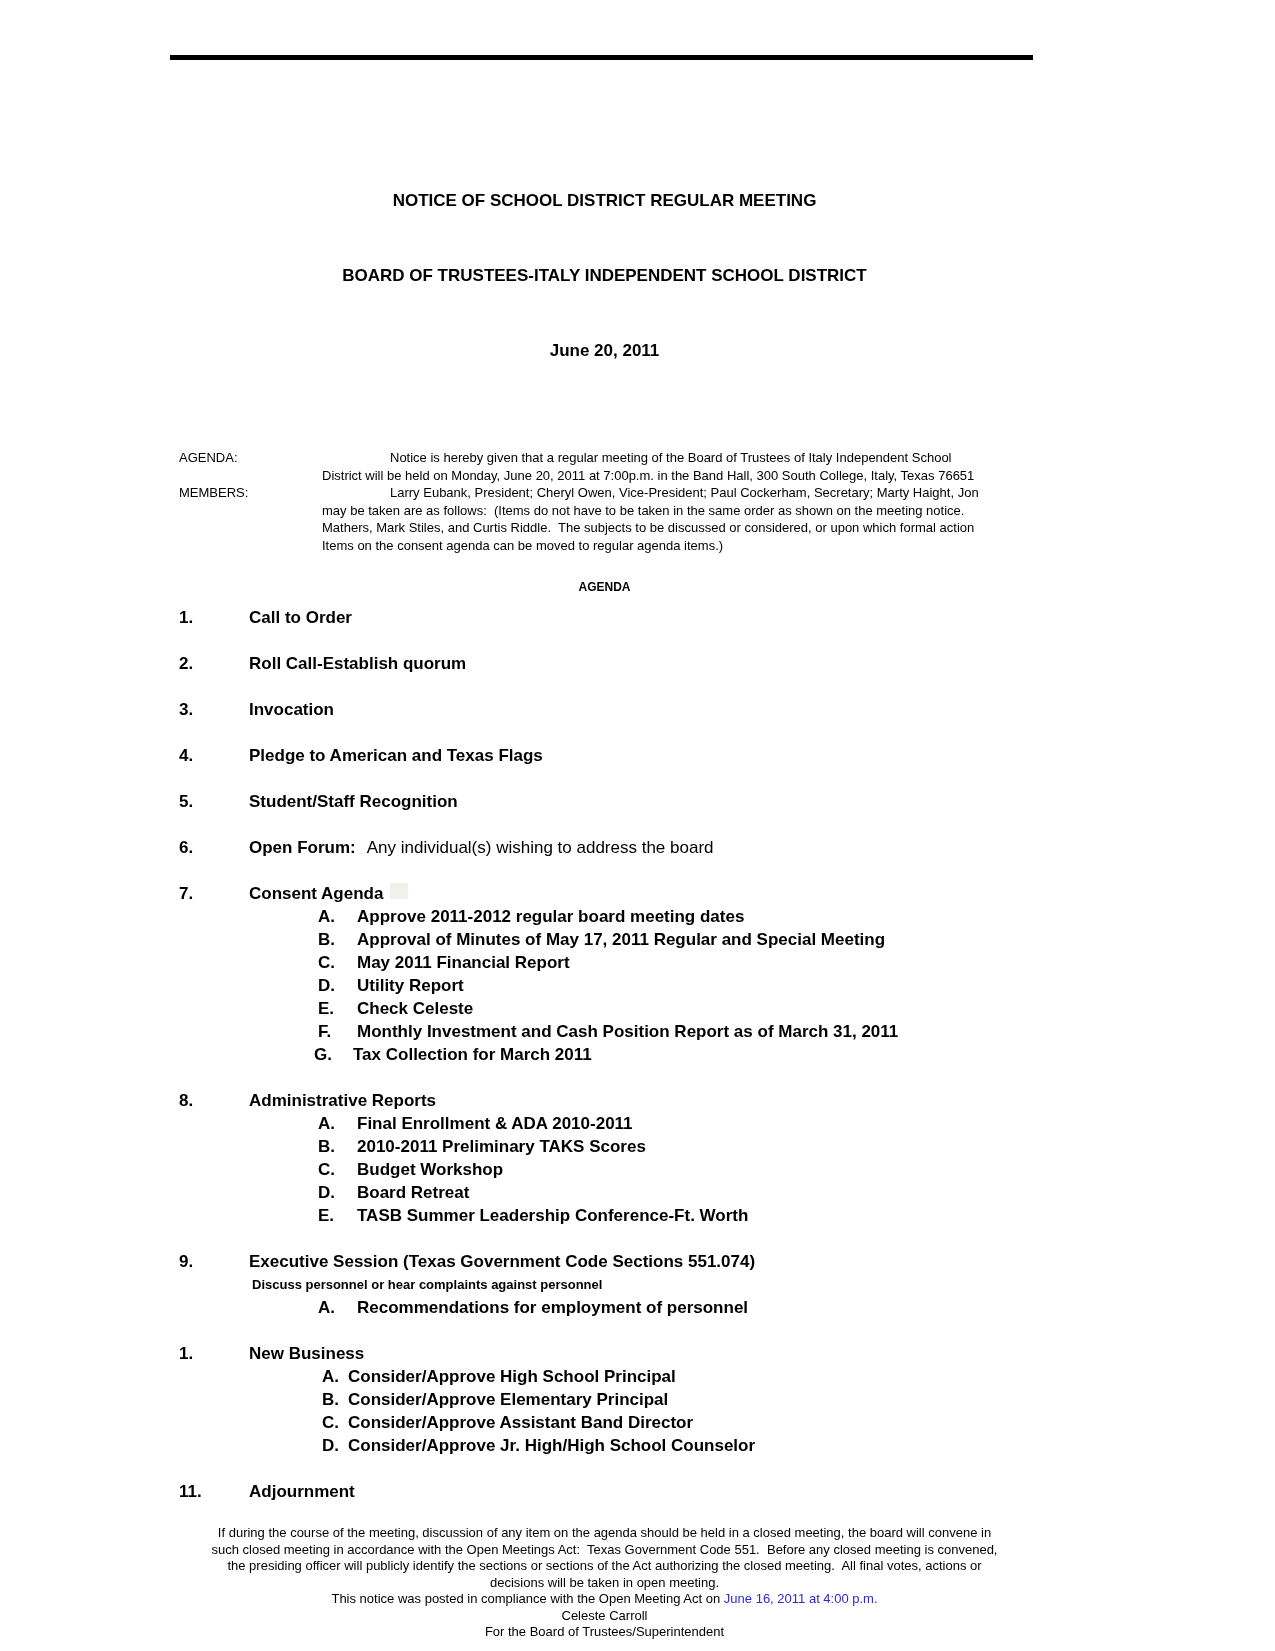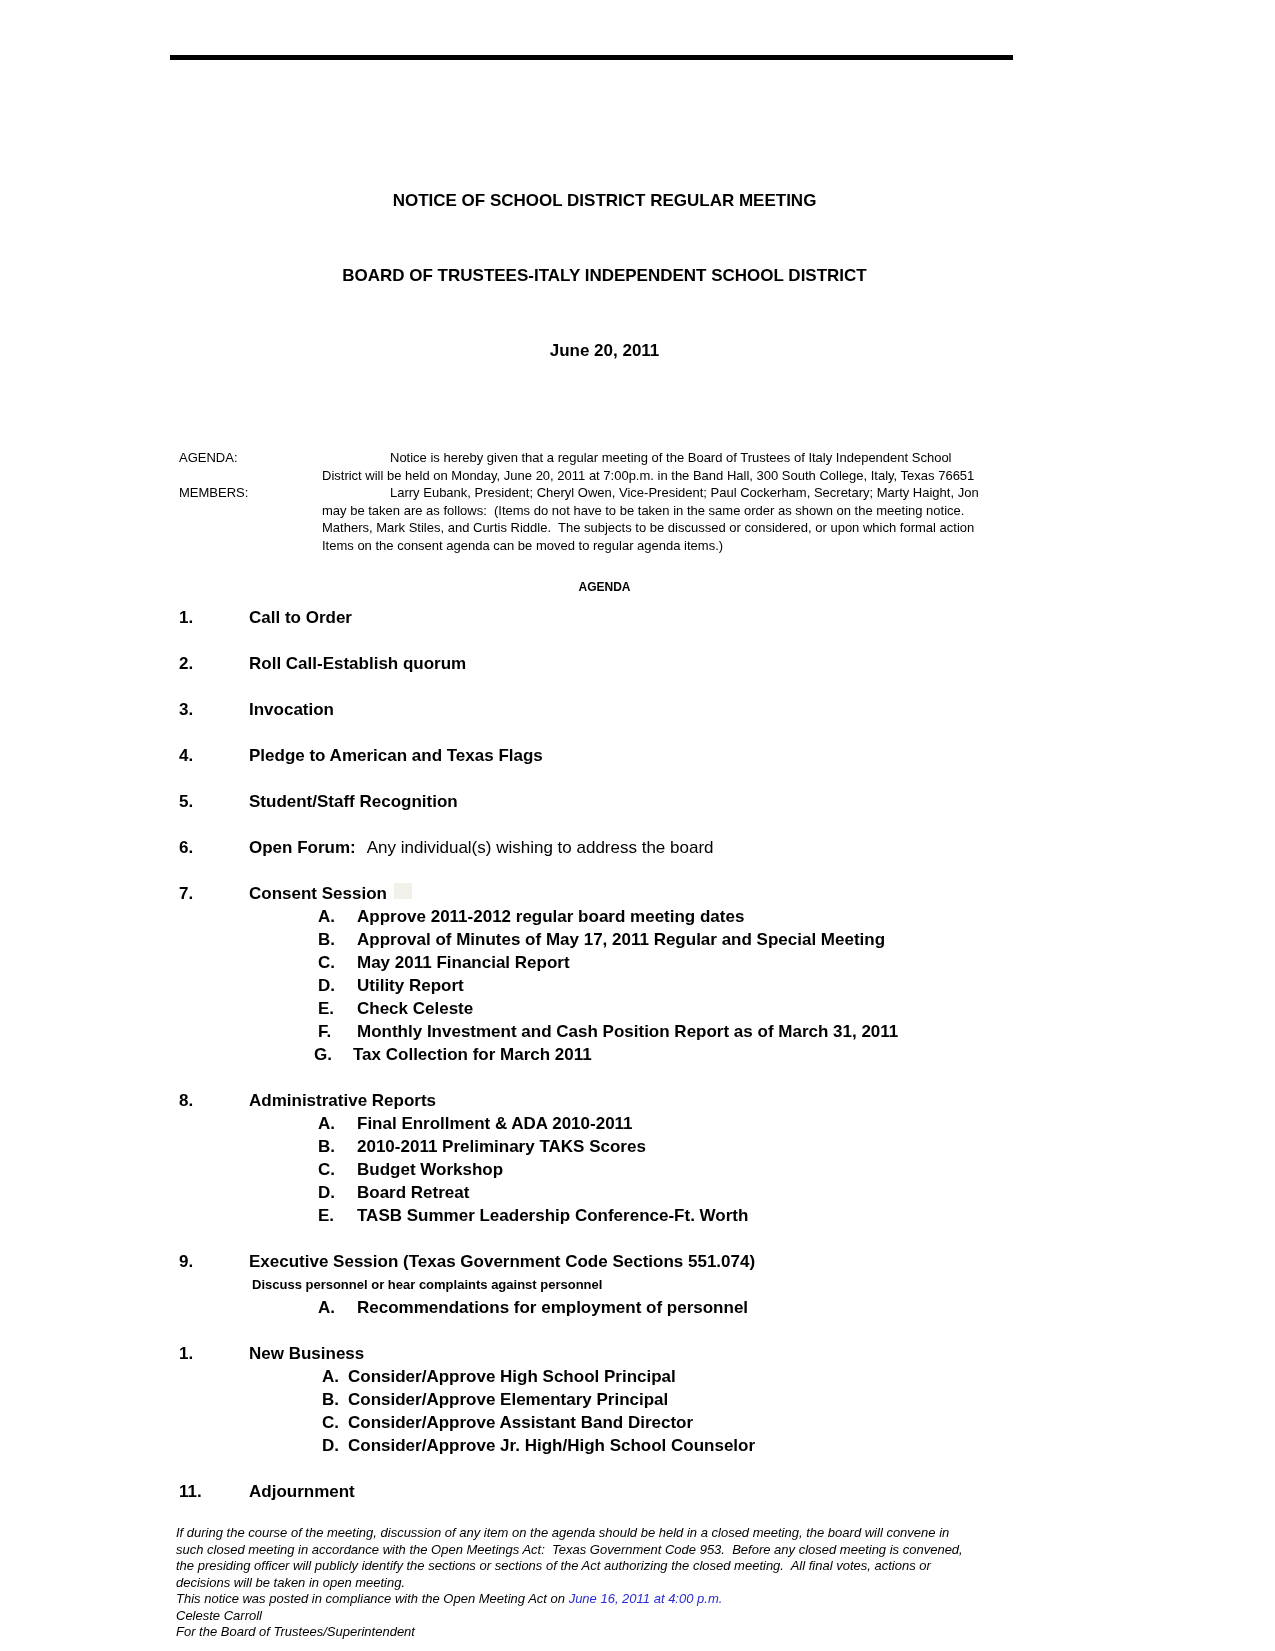--- a/index.html
+++ b/index.html
@@ -4,20 +4,21 @@
 <style>
   html, body { margin: 0; padding: 0; background: #ffffff; }
   .page {
     position: relative;
     width: 1013px;
     height: 1651px;
     background: #ffffff;
     font-family: "Liberation Sans", sans-serif;
     color: #000000;
     overflow: hidden;
+    padding-left: 20px;
   }
   .top-rule {
     position: absolute;
     left: 170px;
     top: 55px;
     width: 920px;
     height: 5px;
     background: #000000;
   }
   .content {
@@ -93,23 +94,23 @@
   .smudge {
     display: inline-block;
     width: 18px;
     height: 16px;
     margin-left: 7px;
     vertical-align: -3px;
     background: #f1f1ea;
   }
   .footer-block {
     margin-top: 22px;
+    text-align: center;
     font-size: 13px;
     line-height: 16.5px;
-    font-style: italic;
   }
   .footer-line { white-space: pre; }
   .posted-date { white-space: pre; }
 </style>
 </head>
 <body>
 
 <div class="page">
 
   <div class="top-rule"></div>
@@ -169,21 +170,21 @@
     </div>
 
     <div class="agenda-item">
       <span class="item-num">6.</span>
       <span class="item-title">Open Forum:</span>
       <span class="item-suffix">Any individual(s) wishing to address the board</span>
     </div>
 
     <div class="agenda-item">
       <span class="item-num">7.</span>
-      <span class="item-title">Consent Session</span>
+      <span class="item-title">Consent Agenda</span>
       <span class="smudge"></span>
     </div>
     <div>
       <div class="sub-row">
         <span class="sub-letter">A.</span>
         <span class="sub-text">Approve 2011-2012 regular board meeting dates</span>
       </div>
       <div class="sub-row">
         <span class="sub-letter">B.</span>
         <span class="sub-text">Approval of Minutes of May 17, 2011 Regular and Special Meeting</span>
@@ -272,21 +273,21 @@
       </div>
     </div>
 
     <div class="agenda-item">
       <span class="item-num">11.</span>
       <span class="item-title">Adjournment</span>
     </div>
 
     <div class="footer-block">
       <div class="footer-line">If during the course of the meeting, discussion of any item on the agenda should be held in a closed meeting, the board will convene in</div>
-      <div class="footer-line">such closed meeting in accordance with the Open Meetings Act:  Texas Government Code 953.  Before any closed meeting is convened,</div>
+      <div class="footer-line">such closed meeting in accordance with the Open Meetings Act:  Texas Government Code 551.  Before any closed meeting is convened,</div>
       <div class="footer-line">the presiding officer will publicly identify the sections or sections of the Act authorizing the closed meeting.  All final votes, actions or</div>
       <div class="footer-line">decisions will be taken in open meeting.</div>
       <div class="footer-line"><span>This notice was posted in compliance with the Open Meeting Act on </span><span class="posted-date" id="posted-date" style="color: rgb(42, 42, 210);">June 16, 2011 at 4:00 p.m.</span></div>
       <div class="footer-line">Celeste Carroll</div>
       <div class="footer-line">For the Board of Trustees/Superintendent</div>
     </div>
 
   </div>
 </div>
 

